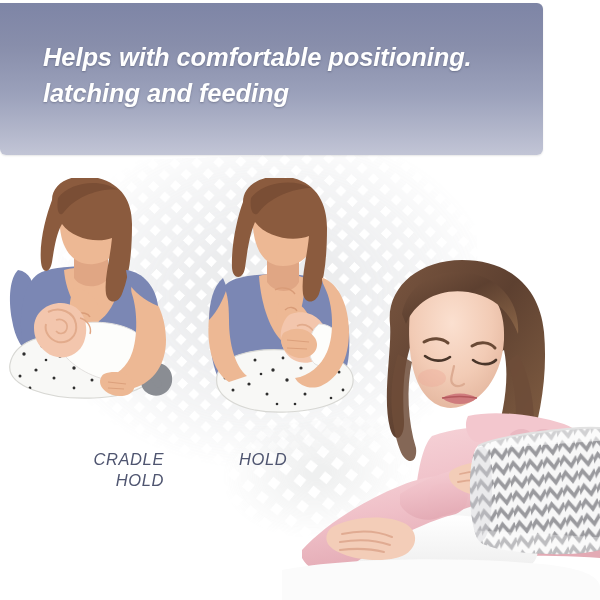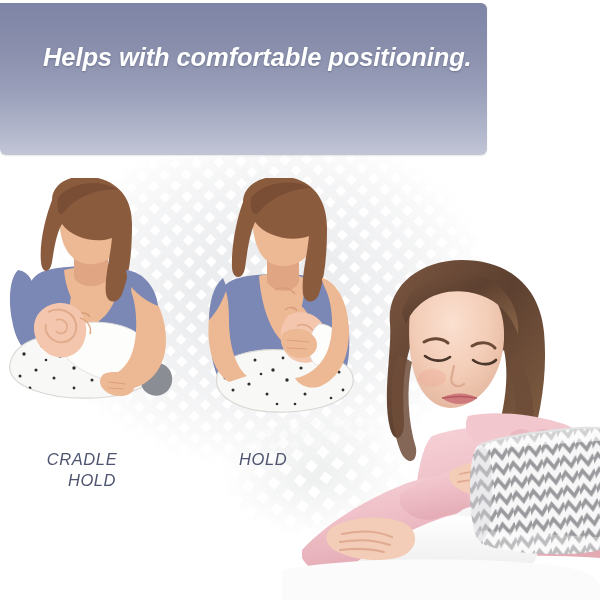--- a/index.html
+++ b/index.html
@@ -52,21 +52,21 @@
     mask-image: radial-gradient(ellipse 55% 55% at 50% 35%, #000 10%, rgba(0,0,0,0) 80%);
     opacity: 0.8;
     transform: rotate(-6deg);
   }
 
   
   .banner {
     position: absolute;
     left: 0px;
     top: 3px;
-    width: 487px;
+    width: 543px;
     height: 152px;
     border-radius: 0 6px 6px 6px;
     background: linear-gradient(to bottom, #7e85a6 0%, #888eab 28%, #9ba1bb 60%, #b4b8cc 86%, #c2c5d6 100%);
     box-shadow: 0 1px 2px rgba(0,0,0,0.10);
   }
   .banner-text {
     position: absolute;
     left: 43px;
     top: 36px;
     width: 520px;
@@ -91,21 +91,21 @@
     position: absolute;
     color: #4f5570;
     font-style: italic;
     font-size: 16.5px;
     line-height: 21px;
     letter-spacing: 0.6px;
     text-align: center;
     white-space: pre-line;
     font-weight: normal;
   }
-  .label-1 { left: 7px;  top: 428px; width: 150px; text-align: center; font-style: italic; }
+  .label-1 { left: 14px;  top: 428px; width: 150px; text-align: right; font-style: italic; }
   .label-1 .l2 { display:block; padding-left: 20px; }
   .label-2 { left: 215px; top: 428px; width: 160px; text-align: left; }
   .label-2 .l2 { display:block; padding-left: 24px; }
 
   
   .photo {
     position: absolute;
     left: 282px;
     top: 258px;
     width: 318px;
@@ -116,20 +116,21 @@
 <body>
 
 <div id="stage">
 
   <div class="chevron-bg"></div>
   <div class="chevron-bg2"></div>
 
   <div class="banner">
     <div class="banner-text">
       <span class="banner-line">Helps with comfortable positioning.</span>
+      <span class="banner-line">latching and feeding</span>
     </div>
   </div>
 
   <svg class="illo illo-1" viewBox="0 0 170 248">
     <defs>
       <clipPath id="pillowClip1">
         <path d="M2 186 C6 164 34 154 72 156 C112 158 146 168 150 184 C154 202 130 218 86 220 C40 222 -2 208 2 186 Z"></path>
       </clipPath>
     </defs>
 

